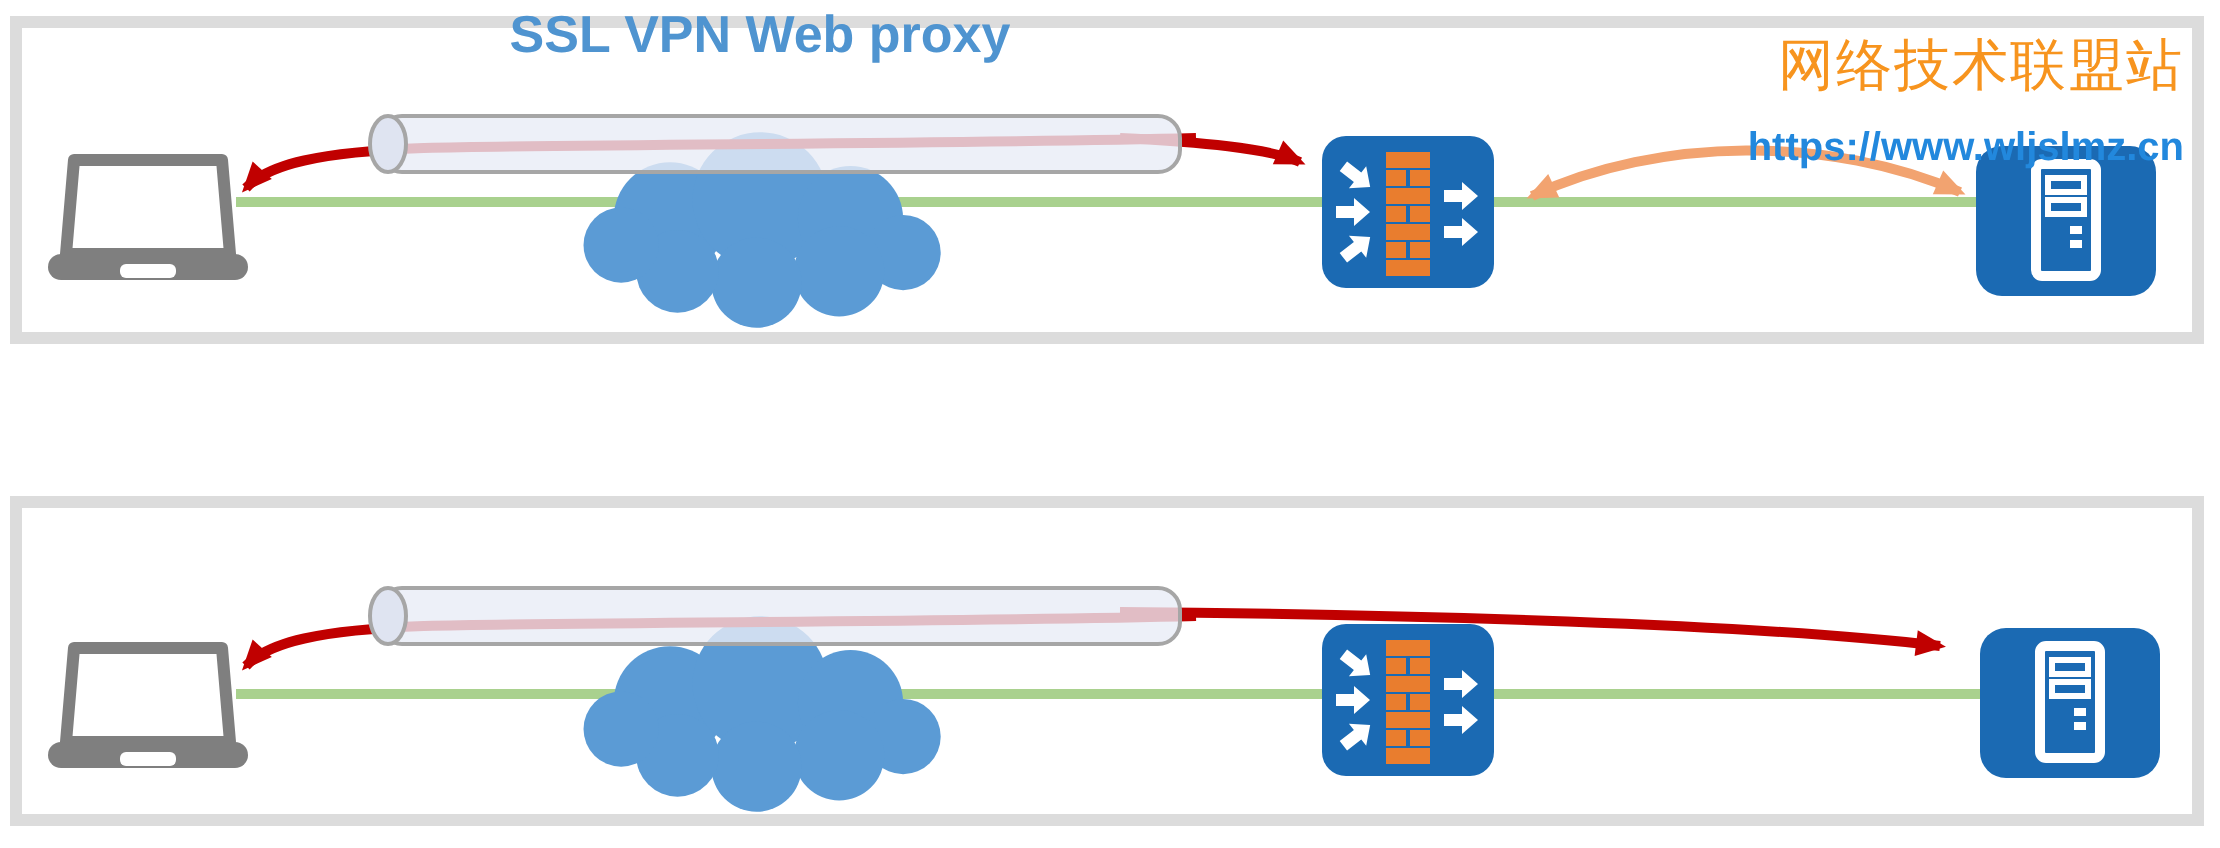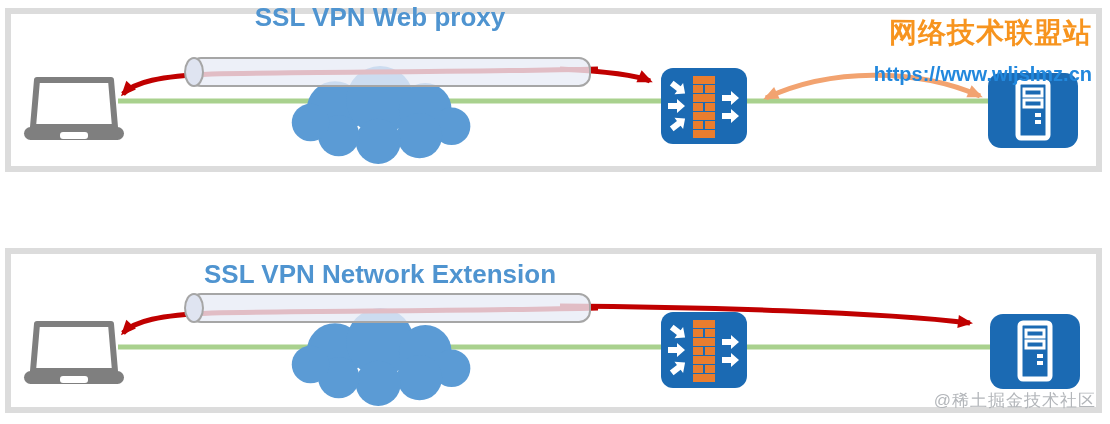--- a/index.html
+++ b/index.html
@@ -6,21 +6,21 @@
   .stage{position:relative;width:1110px;height:424px;background:#ffffff;overflow:hidden;
          font-family:"Liberation Sans","DejaVu Sans",sans-serif;}
   .panel{position:absolute;background:#ffffff;border:6px solid #dcdcdc;box-sizing:border-box;}
   #panel-top{left:5px;top:8px;width:1097px;height:164px;}
   #panel-bottom{left:5px;top:248px;width:1097px;height:165px;}
   svg.layer{position:absolute;left:0;top:0;z-index:2;}
   .txt{position:absolute;z-index:3;white-space:nowrap;}
   .diagram-title{left:60px;width:640px;text-align:center;font-size:26px;font-weight:bold;color:#4f94d0;}
   #title-top{top:2px;}
   #title-bottom{top:259px;}
-  .brand-name{right:18px;top:14px;font-size:28px;font-weight:bold;color:#f7941e;letter-spacing:1px;}
+  .brand-name{right:18px;top:14px;font-size:28px;font-weight:normal;color:#f7941e;letter-spacing:1px;}
   .brand-url{right:18px;top:63px;font-size:20px;font-weight:bold;color:#2288dd;}
   .watermark{right:14px;top:389px;font-size:17px;color:#b3b6ba;letter-spacing:1px;}
 </style>
 </head>
 <body>
 
 <div class="stage">
 
   <div class="panel" id="panel-top"></div>
   <div class="panel" id="panel-bottom"></div>
@@ -114,17 +114,15 @@
       <path d="M598 64 C480 67 300 67 212 69 C160 71 134 77 123 89" fill="none" stroke="#c00000" stroke-width="5" marker-end="url(#mk-red)"></path>
       <path d="M560 62 C700 63 880 68 970 79" fill="none" stroke="#c00000" stroke-width="5" marker-end="url(#mk-red)"></path>
       <use href="#icon-tunnel" x="184" y="50"></use>
       <use href="#icon-laptop" x="24" y="80"></use>
       <use href="#icon-firewall" x="661" y="68"></use>
       <use href="#icon-server" x="990" y="70"></use>
     </g>
   </svg>
 
   <div class="txt diagram-title" id="title-top">SSL VPN Web proxy</div>
-  <div class="txt diagram-title" id="title-bottom">SSL VPN Network Extension</div>
   <div class="txt brand-name">网络技术联盟站</div>
   <div class="txt brand-url">https://www.wljslmz.cn</div>
-  <div class="txt watermark">@稀土掘金技术社区</div>
 </div>
 
 </body></html>

